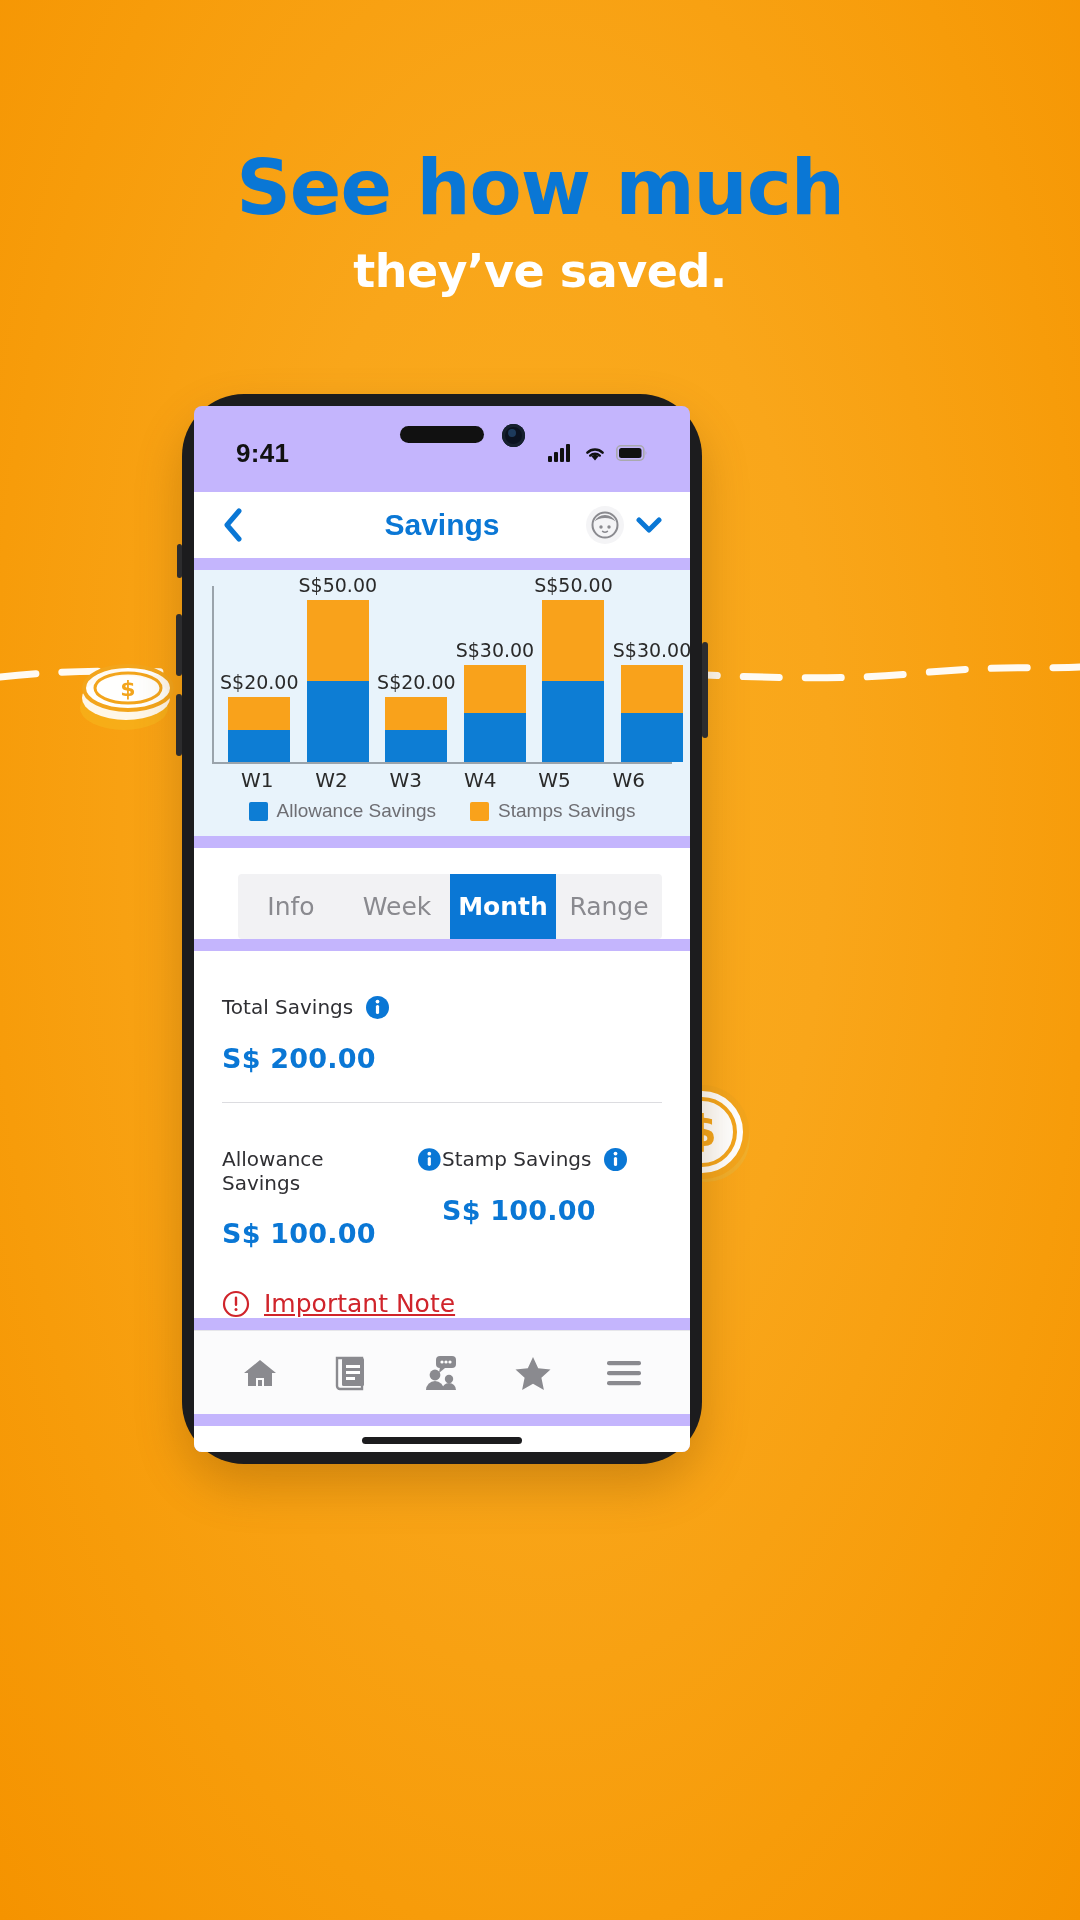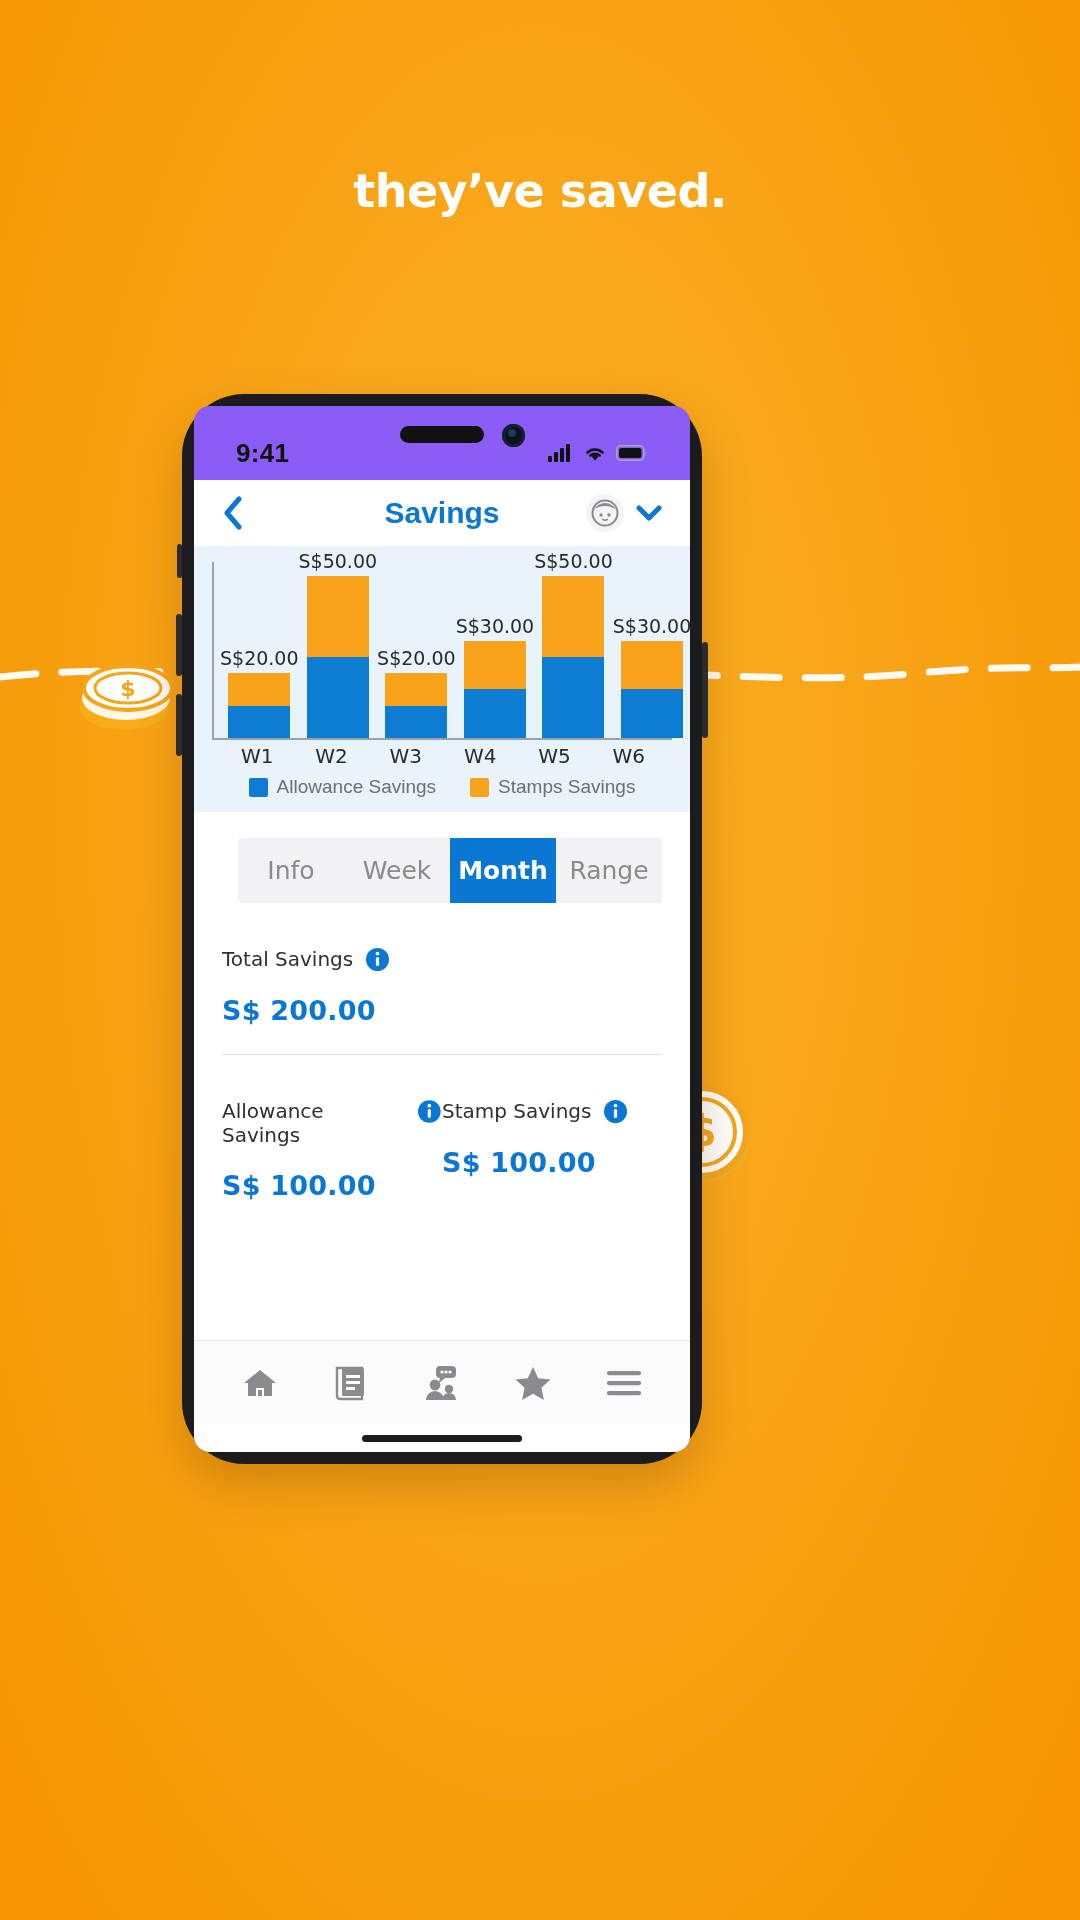--- a/index.html
+++ b/index.html
@@ -46,24 +46,24 @@
     position: absolute; left: 182px; top: 394px;
     width: 520px; height: 1070px;
     background: #1C1C1E;
     border-radius: 62px;
     box-shadow: 0 22px 46px rgba(120,70,0,0.30);
     padding: 12px;
   }
   .phone-inner {
     position: relative;
     width: 100%; height: 100%;
-    background: #8b5cf6;
-    border-radius: 16px;
+    background: #c4b5fd;
+    border-radius: 8px;
     overflow: hidden;
-    display: flex; flex-direction: column;
+    display: flex; flex-direction: column; gap: 12px;
   }
   
   .side-btn { position: absolute; background: #2C2C2E; border-radius: 3px; }
   .sb-silent { left: -5px; top: 150px; width: 5px; height: 34px; }
   .sb-volup  { left: -6px; top: 220px; width: 6px; height: 62px; }
   .sb-voldn  { left: -6px; top: 300px; width: 6px; height: 62px; }
   .sb-power  { right: -6px; top: 248px; width: 6px; height: 96px; }
 
   
   .statusbar {
@@ -202,20 +202,21 @@
   .home-bar { width: 160px; height: 7px; border-radius: 4px; background: #1C1C1E; }
 </style>
 </head>
 <body>
 
 <svg class="dash-line" viewBox="0 0 1080 40">
   <path d="M0,22 C160,4 300,34 440,20 C600,4 760,34 920,18 C1000,10 1050,14 1080,12" stroke="#FFFFFF" stroke-width="7" fill="none" stroke-linecap="round" stroke-dasharray="36 26" opacity="0.95"></path>
 </svg>
 
 <div class="headline-wrap">
+  <div class="headline">See how much</div>
   <div class="subhead">they’ve saved.</div>
 </div>
 
 <svg class="coin coin-left" width="118" height="110" viewBox="0 0 118 110">
   <ellipse cx="52" cy="78" rx="44" ry="22" fill="#F5B81E" opacity="0.55"></ellipse>
   <ellipse cx="54" cy="68" rx="44" ry="22" fill="#FFFFFF" opacity="0.9"></ellipse>
   <ellipse cx="56" cy="58" rx="44" ry="22" fill="#FFFFFF" opacity="0.95"></ellipse>
   <ellipse cx="56" cy="58" rx="44" ry="22" fill="none" stroke="#F3A51C" stroke-width="4"></ellipse>
   <ellipse cx="56" cy="58" rx="33" ry="15" fill="none" stroke="#F3A51C" stroke-width="3"></ellipse>
   <text x="56" y="66" font-family="DejaVu Sans, sans-serif" font-size="22" font-weight="700" fill="#F3A51C" text-anchor="middle">$</text>
@@ -389,20 +390,28 @@
             <svg width="25" height="25" viewBox="0 0 25 25">
               <circle cx="12.5" cy="12.5" r="11.5" fill="#0A77D5"></circle>
               <circle cx="12.5" cy="6.6" r="1.9" fill="#fff"></circle>
               <rect x="10.9" y="10" width="3.2" height="9" rx="1.6" fill="#fff"></rect>
             </svg>
           </div>
           <div class="amount">S$ 100.00</div>
         </div>
       </div>
 
+      <div class="note-row">
+        <svg width="28" height="28" viewBox="0 0 28 28">
+          <circle cx="14" cy="14" r="12" fill="none" stroke="#D0242B" stroke-width="2.2"></circle>
+          <rect x="12.8" y="6.6" width="2.4" height="9.4" rx="1.2" fill="#D0242B"></rect>
+          <circle cx="14" cy="19.6" r="1.5" fill="#D0242B"></circle>
+        </svg>
+        <span class="note-text">Important Note</span>
+      </div>
     </div>
 
     <div class="tabbar">
       <div class="tab-icon">
         <svg width="38" height="38" viewBox="0 0 38 38">
           <path d="M19 6 L35 19 L31 19 L31 32 L23 32 L23 24 L15 24 L15 32 L7 32 L7 19 L3 19 Z" fill="#8A8A8F"></path>
           <rect x="17" y="26" width="4" height="6" fill="#8A8A8F"></rect>
         </svg>
       </div>
       <div class="tab-icon">

